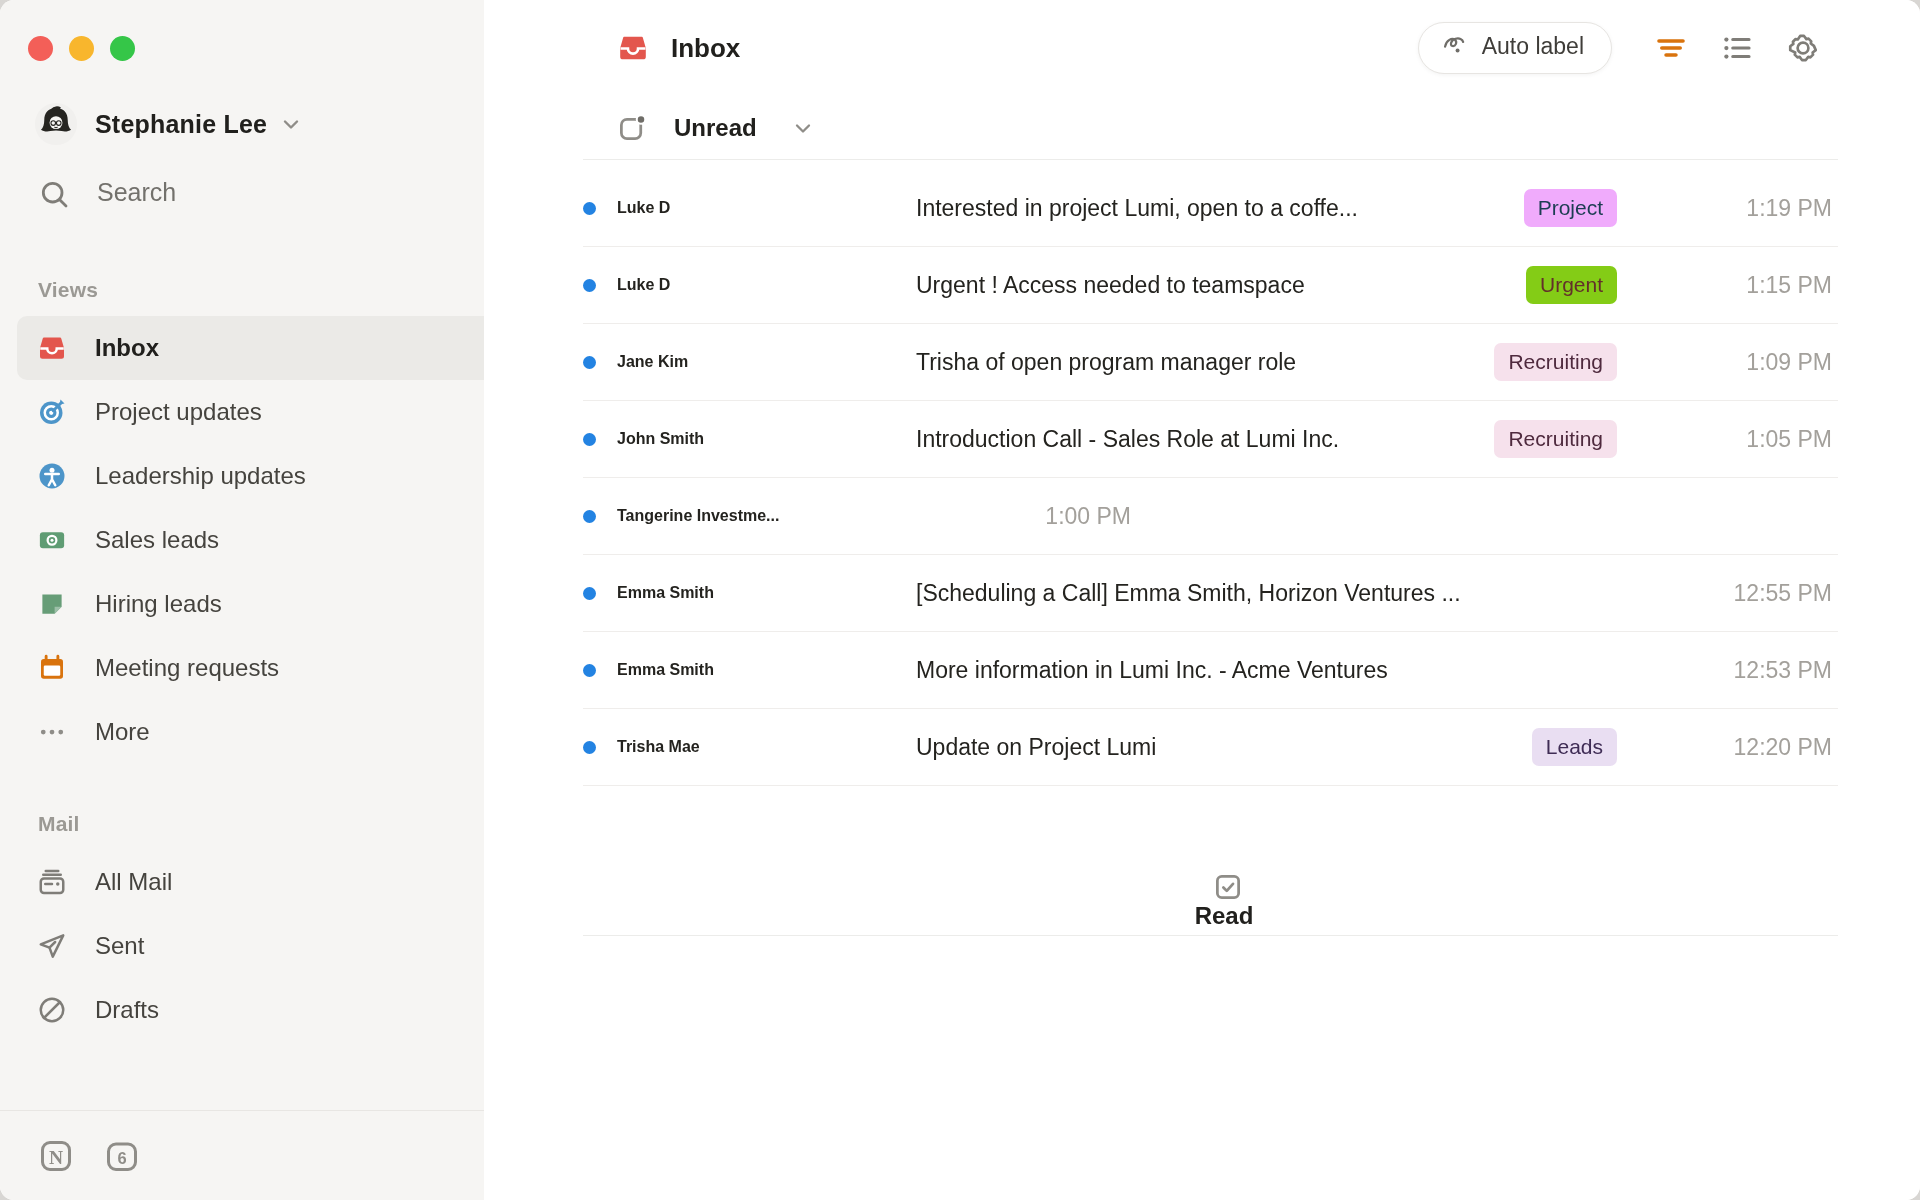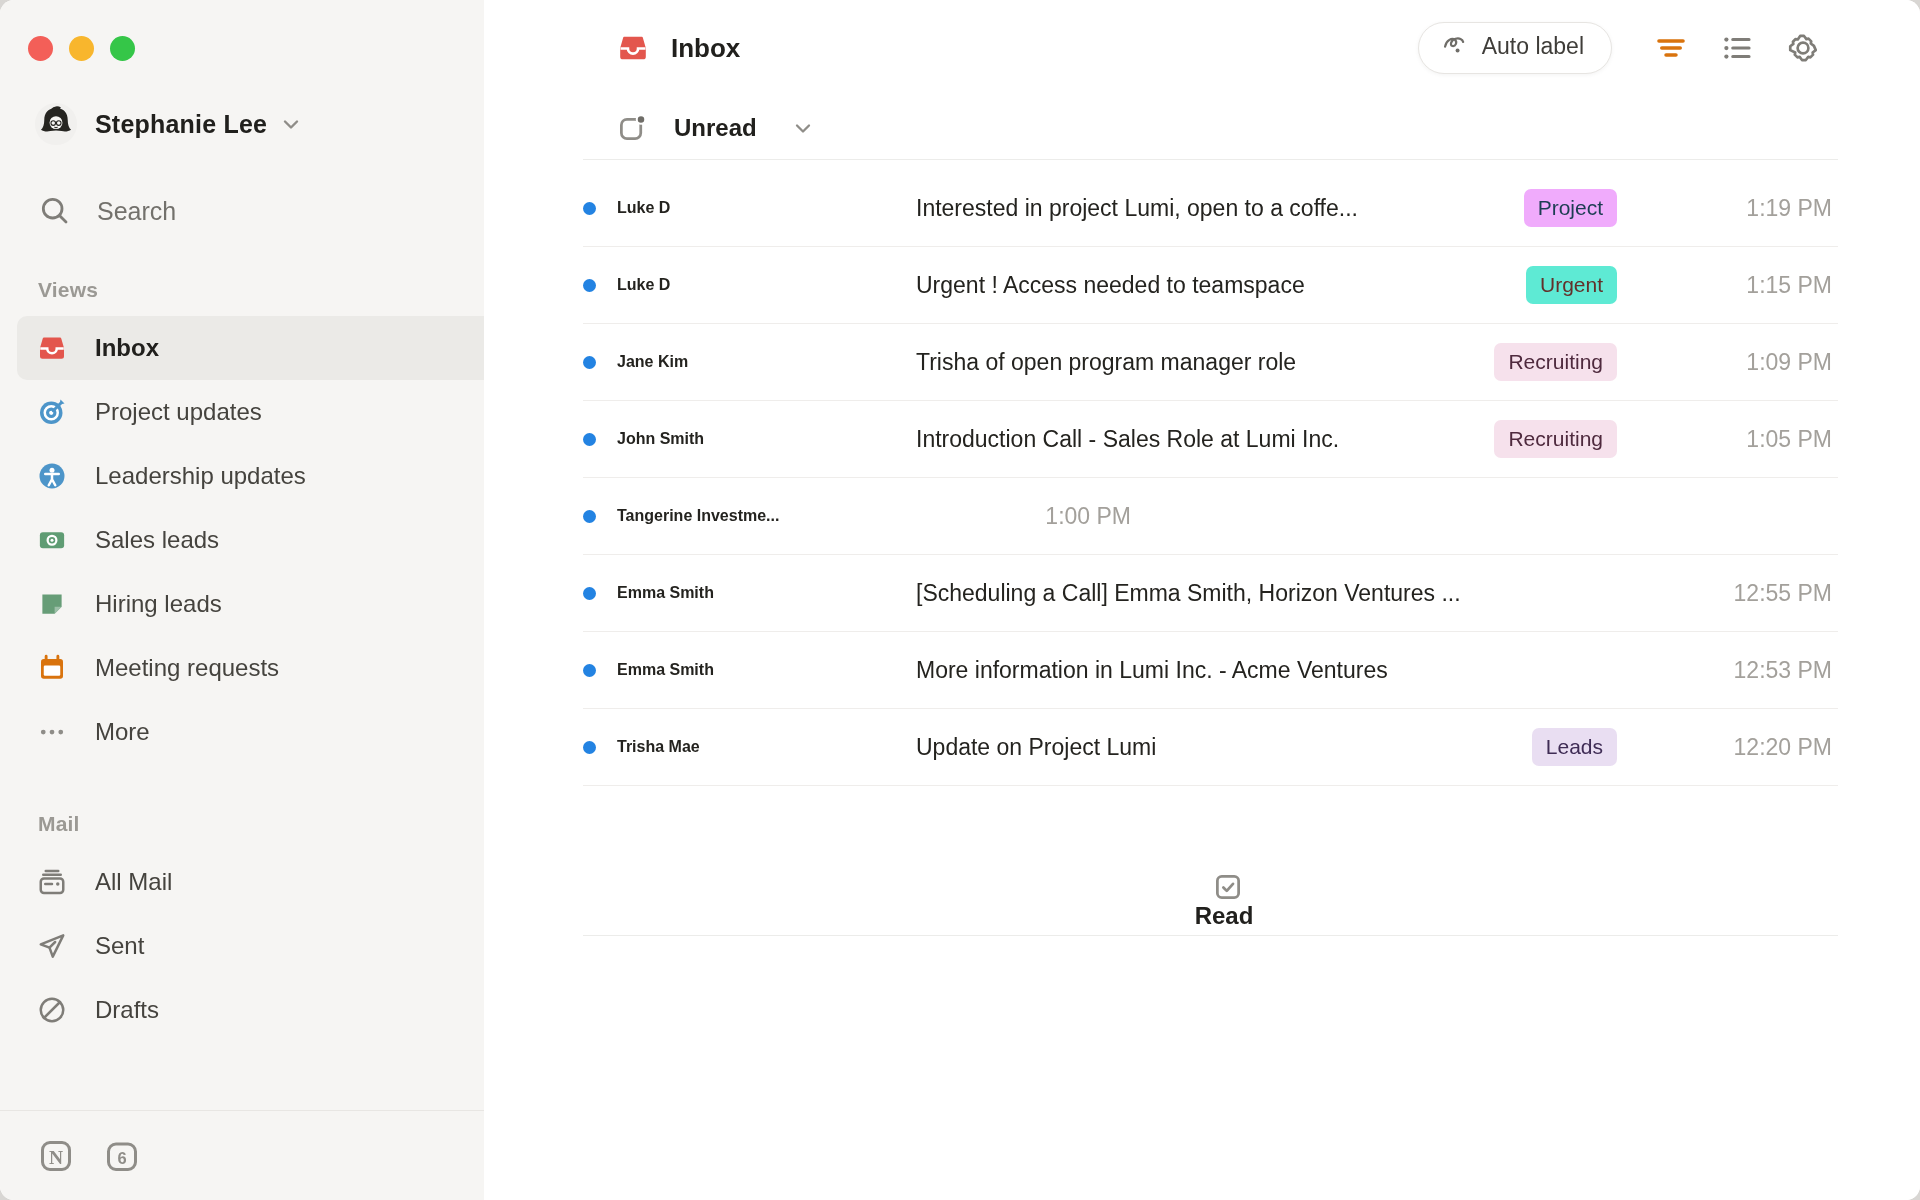--- a/index.html
+++ b/index.html
@@ -12,21 +12,21 @@
   .traffic { position:absolute; top:36px; left:28px; display:flex; gap:16px; }
   .traffic span { width:25px; height:25px; border-radius:50%; display:block; }
   .t-red { background:#f35f58; } .t-yellow { background:#f8b62d; } .t-green { background:#35c648; }
 
   .profile-row { position:absolute; top:98px; left:34px; right:30px; height:52px; display:flex; align-items:center; }
   .avatar { width:44px; height:44px; border-radius:50%; overflow:hidden; flex:0 0 auto; }
   .user-name { margin-left:17px; font-size:25px; font-weight:700; color:#21201d; letter-spacing:.2px; }
   .profile-chevron { margin-left:12px; display:flex; align-items:center; }
   .compose-btn { margin-left:auto; width:36px; height:36px; display:flex; align-items:center; justify-content:center; cursor:pointer; }
 
-  .search-row { position:absolute; top:178px; left:38px; height:48px; display:flex; align-items:flex-end; gap:27px; cursor:pointer; }
+  .search-row { position:absolute; top:178px; left:38px; height:48px; display:flex; align-items:flex-start; gap:27px; cursor:pointer; }
   .search-label { font-size:25px; color:#73716c; }
 
   .section-label { position:absolute; left:38px; font-size:21px; font-weight:700; color:#9b9994; letter-spacing:.2px; }
   .views-label { top:278px; }
   .mail-label  { top:812px; }
 
   .side-list { position:absolute; left:17px; right:17px; }
   .views-list { top:316px; }
   .mail-list  { top:850px; }
   .side-item { height:64px; display:flex; align-items:center; padding:0 24px 0 20px; border-radius:10px; cursor:pointer; }
@@ -318,21 +318,21 @@
     <span class="unread-dot" style="background:#2383e2"></span>
     <span class="email-sender">Luke D</span>
     <span class="email-subject">Interested in project Lumi, open to a coffe...</span>
     <span class="email-tag" style="background:#f0abfc;color:#1c3d52">Project</span>
     <span class="email-time">1:19 PM</span>
   </div>
   <div class="email-row">
     <span class="unread-dot" style="background:#2383e2"></span>
     <span class="email-sender">Luke D</span>
     <span class="email-subject">Urgent ! Access needed to teamspace</span>
-    <span class="email-tag" style="background:#5eead4;color:#63302a">Urgent</span>
+    <span class="email-tag" style="background:#84cc16;color:#63302a">Urgent</span>
     <span class="email-time">1:15 PM</span>
   </div>
   <div class="email-row">
     <span class="unread-dot" style="background:#2383e2"></span>
     <span class="email-sender">Jane Kim</span>
     <span class="email-subject">Trisha of open program manager role</span>
     <span class="email-tag" style="background:#f6e1ec;color:#4f2a3e">Recruiting</span>
     <span class="email-time">1:09 PM</span>
   </div>
   <div class="email-row">

